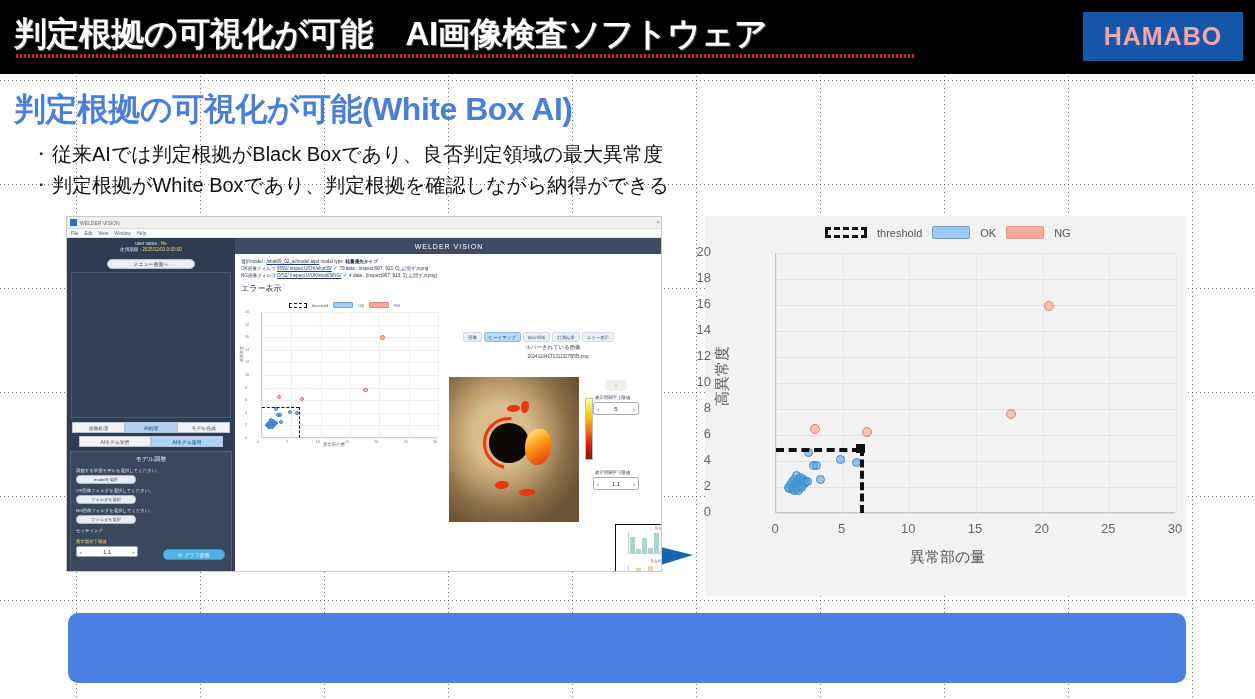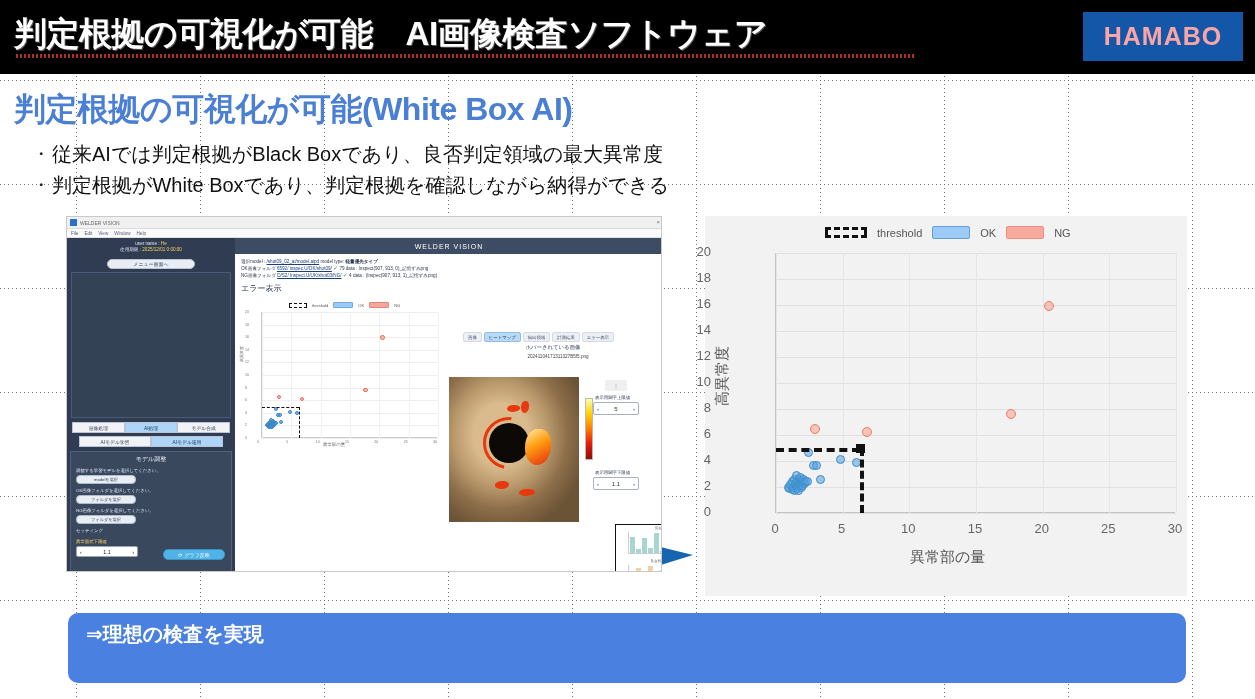--- a/index.html
+++ b/index.html
@@ -593,14 +593,13 @@
     <div class="bc-xtick" style="left: 57px; top: 305px;">0</div>
     <div class="bc-xtick" style="left: 123.667px; top: 305px;">5</div>
     <div class="bc-xtick" style="left: 190.333px; top: 305px;">10</div>
     <div class="bc-xtick" style="left: 257px; top: 305px;">15</div>
     <div class="bc-xtick" style="left: 323.667px; top: 305px;">20</div>
     <div class="bc-xtick" style="left: 390.333px; top: 305px;">25</div>
     <div class="bc-xtick" style="left: 457px; top: 305px;">30</div>
   </div>
 
 <div class="callout">
-  <p>⇒理想の検査を実現</p>
 </div>
 
 </body></html>

